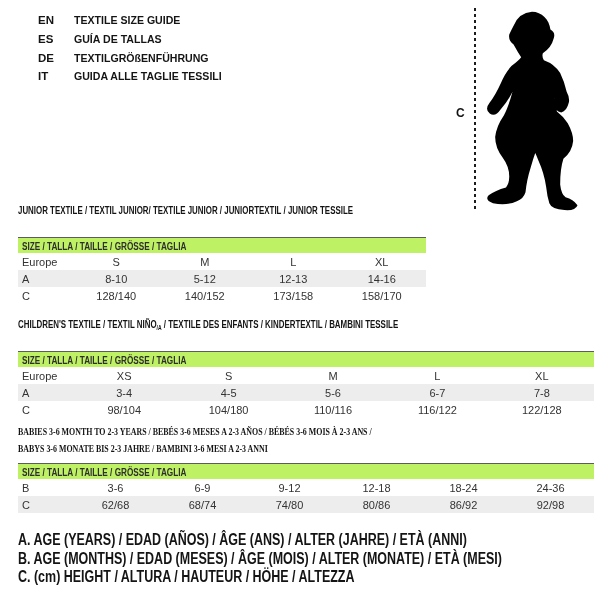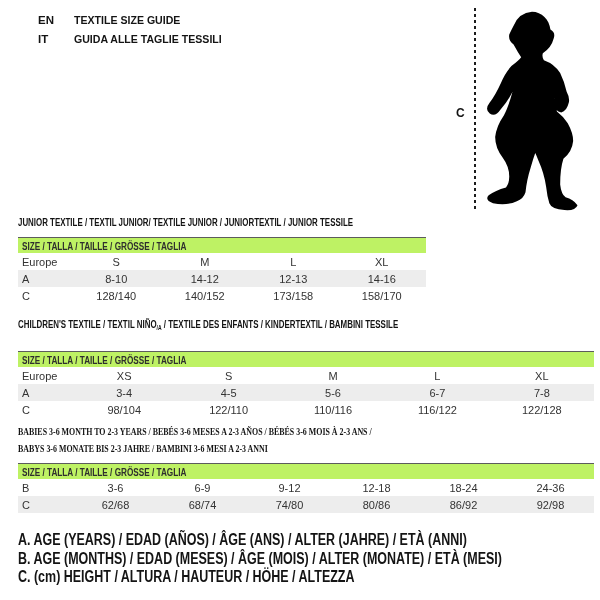--- a/index.html
+++ b/index.html
@@ -17,21 +17,21 @@
   .lang-title{display:inline-block;transform:scaleX(0.92);transform-origin:left center;white-space:nowrap;}
 
   
   .dash-line{position:absolute;left:474px;top:8px;width:2px;height:202px;
     background:repeating-linear-gradient(to bottom,#1c1c1c 0 3px,transparent 3px 6px);}
   .measure-c{position:absolute;left:456px;top:106px;font-weight:bold;font-size:12px;}
   .baby-svg{position:absolute;left:480px;top:3px;}
 
   
   .sec-title{position:absolute;left:18px;font-weight:bold;font-size:11px;color:#141414;}
-  .t1-title{top:216px;}
+  .t1-title{top:204px;}
   .t2-title{top:318px;}
   .t3-title{top:423px;line-height:16.5px;font-family:Liberation Serif, serif;}
   .subA{font-size:7px;vertical-align:-2px;letter-spacing:0;}
 
   
   .size-table{position:absolute;left:18px;border-top:1.5px solid #5c5c5c;}
   .t1{top:237px;width:408px;}
   .t2{top:351px;width:576px;}
   .t3{top:463px;width:576px;}
   .size-head{height:15px;background:#bef264;display:flex;align-items:center;
@@ -44,20 +44,28 @@
   
   .footnotes{position:absolute;left:18px;top:531px;font-weight:bold;font-size:16px;line-height:18.6px;}
 </style>
 </head>
 <body>
 
 <div class="lang-list">
   <div class="lang-row">
     <span class="lang-code">EN</span>
     <span class="lang-title">TEXTILE SIZE GUIDE</span>
+  </div>
+  <div class="lang-row">
+    <span class="lang-code">ES</span>
+    <span class="lang-title">GUÍA DE TALLAS</span>
+  </div>
+  <div class="lang-row">
+    <span class="lang-code">DE</span>
+    <span class="lang-title">TEXTILGRÖßENFÜHRUNG</span>
   </div>
   <div class="lang-row">
     <span class="lang-code">IT</span>
     <span class="lang-title">GUIDA ALLE TAGLIE TESSILI</span>
   </div>
 </div>
 
 <div class="dash-line"></div>
 <div class="measure-c">C</div>
 <svg class="baby-svg" width="130" height="212" viewBox="0 0 120 215" preserveAspectRatio="none">
@@ -119,21 +127,21 @@
   <div class="trow">
     <span class="tlabel">Europe</span>
     <span class="tcell">S</span>
     <span class="tcell">M</span>
     <span class="tcell">L</span>
     <span class="tcell">XL</span>
   </div>
   <div class="trow stripe">
     <span class="tlabel">A</span>
     <span class="tcell">8-10</span>
-    <span class="tcell">14-12</span>
+    <span class="tcell">5-12</span>
     <span class="tcell">12-13</span>
     <span class="tcell">14-16</span>
   </div>
   <div class="trow">
     <span class="tlabel">C</span>
     <span class="tcell">128/140</span>
     <span class="tcell">140/152</span>
     <span class="tcell">173/158</span>
     <span class="tcell">158/170</span>
   </div>
@@ -158,21 +166,21 @@
     <span class="tlabel">A</span>
     <span class="tcell">3-4</span>
     <span class="tcell">4-5</span>
     <span class="tcell">5-6</span>
     <span class="tcell">6-7</span>
     <span class="tcell">7-8</span>
   </div>
   <div class="trow">
     <span class="tlabel">C</span>
     <span class="tcell">98/104</span>
-    <span class="tcell">122/110</span>
+    <span class="tcell">104/180</span>
     <span class="tcell">110/116</span>
     <span class="tcell">116/122</span>
     <span class="tcell">122/128</span>
   </div>
 </div>
 
 <div class="sec-title t3-title">
   <span class="cond">BABIES 3-6 MONTH TO 2-3 YEARS / BEBÉS 3-6 MESES A 2-3 AÑOS / BÉBÉS 3-6 MOIS À 2-3 ANS /</span><br>
   <span class="cond">BABYS 3-6 MONATE BIS 2-3 JAHRE / BAMBINI 3-6 MESI A 2-3 ANNI</span>
 </div>

